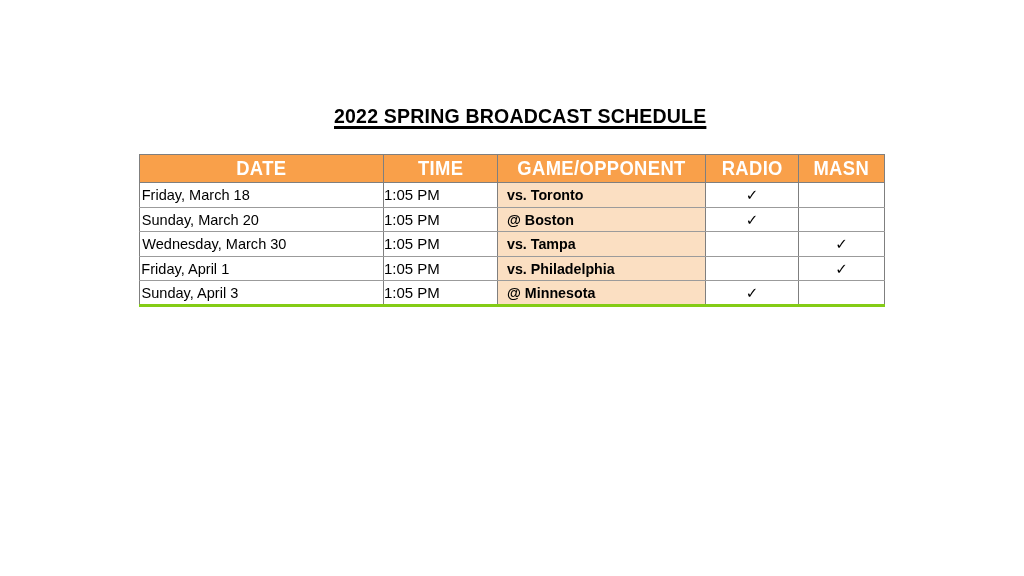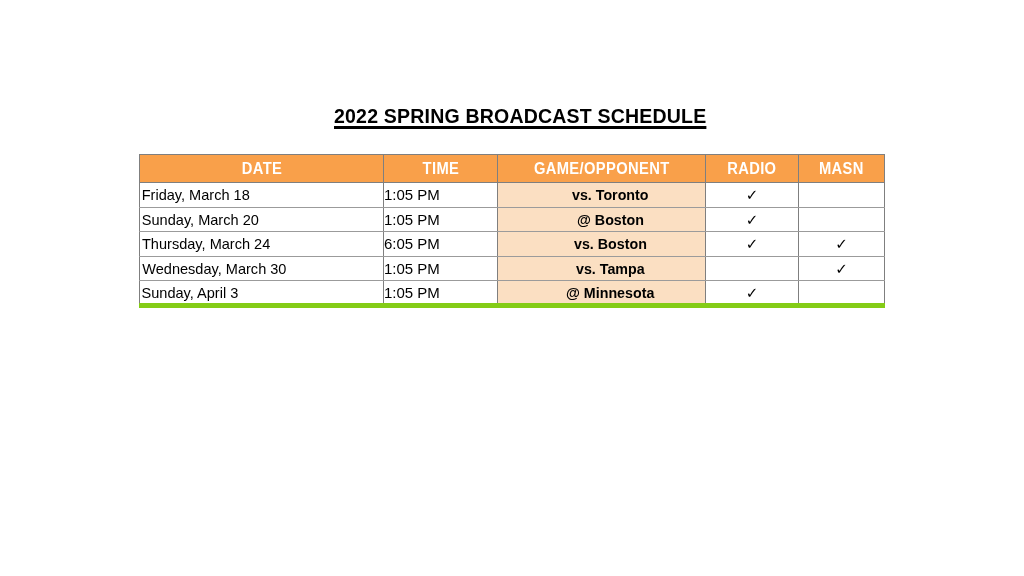--- a/index.html
+++ b/index.html
@@ -60,21 +60,21 @@
   table.sched col.c-date { width: 244px; }
   table.sched col.c-time { width: 114px; }
   table.sched col.c-game { width: 208px; }
   table.sched col.c-radio { width: 93px; }
   table.sched col.c-masn { width: 86px; }
 
   thead th {
     background: #f9a04a;
     color: #ffffff;
     font-family: "Liberation Sans", sans-serif;
-    font-size: 16px;
+    font-size: 20px;
     font-weight: bold;
     letter-spacing: 0.4px;
     text-align: center;
     height: 27px;
     line-height: 27px;
     padding: 0;
     border-left: 1px solid #7f7f7f;
     border-right: 1px solid #7f7f7f;
     border-top: 1px solid #7f7f7f;
     border-bottom: 1px solid #7f7f7f;
@@ -100,39 +100,39 @@
     border-bottom: 1px solid #9b9b9b;
     vertical-align: middle;
     white-space: nowrap;
     overflow: hidden;
   }
   tbody tr:nth-child(odd) td {
     border-top-color: #3a3a3a;
     border-bottom-color: #9b9b9b;
   }
   tbody tr:last-child td {
-    border-bottom: 5px solid #84cc16;
+    border-bottom: 3px solid #84cc16;
   }
 
   td.date-cell {
     text-align: left;
   }
   td.date-cell .cell-txt {
     display: inline-block;
     transform: scaleX(0.97);
     transform-origin: center;
   }
   td.time-cell {
     text-align: left;
   }
   td.game-cell {
     background: #fbdfc2;
-    text-align: center;
+    text-align: left;
     font-weight: bold;
-    padding-left: 21px;
+    padding-left: 9px;
   }
   td.game-cell .cell-txt {
     display: inline-block;
     transform: scaleX(0.95);
     transform-origin: left center;
   }
   td.radio-cell, td.masn-cell {
     text-align: center;
   }
   .check {
@@ -180,34 +180,34 @@
             <td class="masn-cell"><span class="check empty"></span></td>
           </tr>
           <tr>
             <td class="date-cell"><span class="cell-txt">Sunday, March 20</span></td>
             <td class="time-cell"><span class="cell-txt">1:05 PM</span></td>
             <td class="game-cell"><span class="cell-txt">@ Boston</span></td>
             <td class="radio-cell"><span class="check">✓</span></td>
             <td class="masn-cell"><span class="check empty"></span></td>
           </tr>
           <tr>
-            <td class="date-cell"><span class="cell-txt">Thursday, March 24</span></td>
-            <td class="time-cell"><span class="cell-txt">6:05 PM</span></td>
-            <td class="game-cell"><span class="cell-txt">vs. Boston</span></td>
-            <td class="radio-cell"><span class="check">✓</span></td>
-            <td class="masn-cell"><span class="check">✓</span></td>
-          </tr>
-          <tr>
             <td class="date-cell"><span class="cell-txt">Wednesday, March 30</span></td>
             <td class="time-cell"><span class="cell-txt">1:05 PM</span></td>
             <td class="game-cell"><span class="cell-txt">vs. Tampa</span></td>
             <td class="radio-cell"><span class="check empty"></span></td>
             <td class="masn-cell"><span class="check">✓</span></td>
           </tr>
           <tr>
+            <td class="date-cell"><span class="cell-txt">Friday, April 1</span></td>
+            <td class="time-cell"><span class="cell-txt">1:05 PM</span></td>
+            <td class="game-cell"><span class="cell-txt">vs. Philadelphia</span></td>
+            <td class="radio-cell"><span class="check empty"></span></td>
+            <td class="masn-cell"><span class="check">✓</span></td>
+          </tr>
+          <tr>
             <td class="date-cell"><span class="cell-txt">Sunday, April 3</span></td>
             <td class="time-cell"><span class="cell-txt">1:05 PM</span></td>
             <td class="game-cell"><span class="cell-txt">@ Minnesota</span></td>
             <td class="radio-cell"><span class="check">✓</span></td>
             <td class="masn-cell"><span class="check empty"></span></td>
           </tr>
         </tbody>
     </table>
   </div>
 

